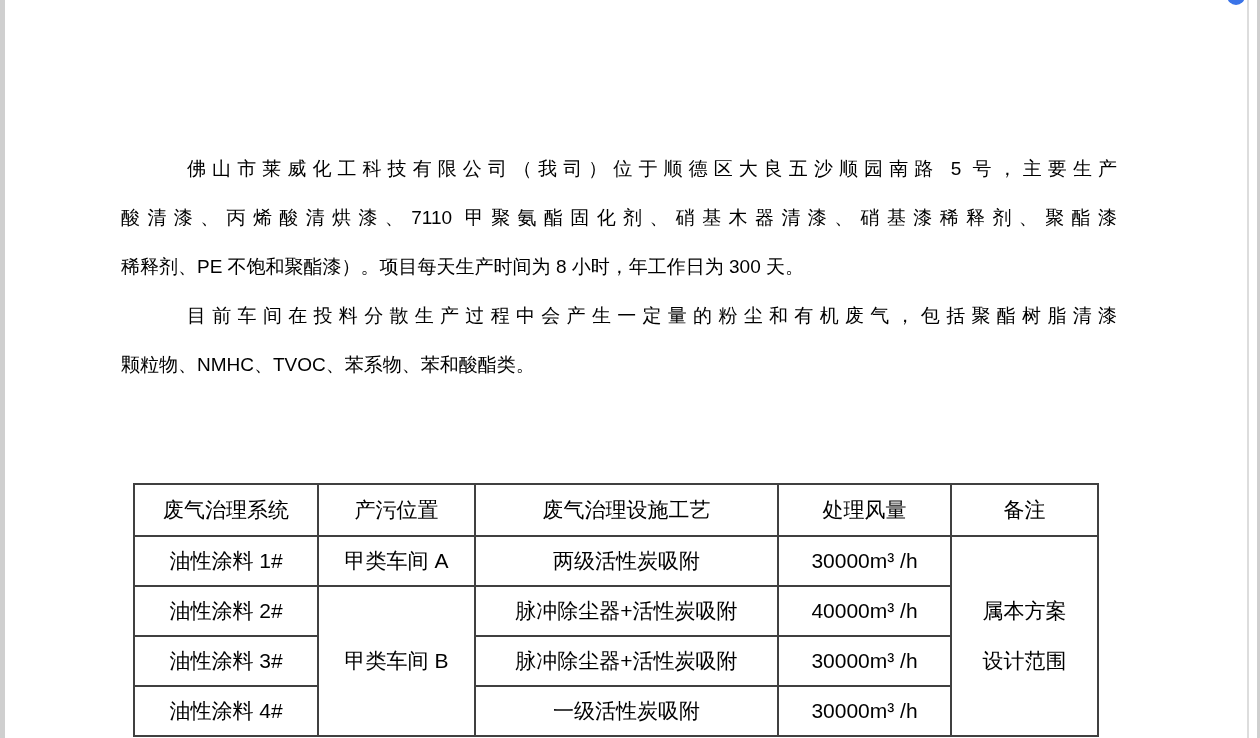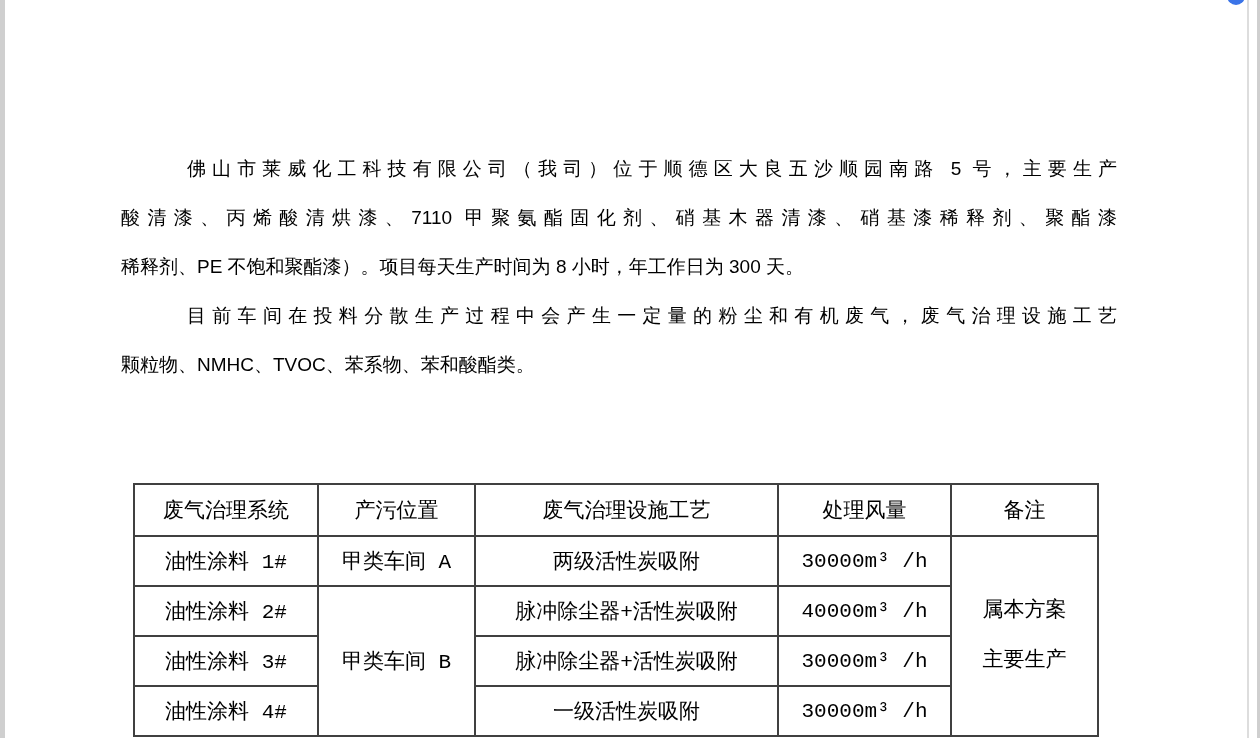--- a/index.html
+++ b/index.html
@@ -43,42 +43,42 @@
   table.gas-table {
     position: absolute; left: 133px; top: 483px;
     width: 964px; border-collapse: collapse; table-layout: fixed;
     font-size: 21px; color: #000;
     font-family: "Liberation Sans", serif;
   }
   .gas-table td, .gas-table th {
     border: 2px solid #404040;
     text-align: center; vertical-align: middle;
     font-weight: 400; padding: 0;
-    overflow: hidden; white-space: nowrap; font-family: Liberation Mono, monospace;
+    overflow: hidden; white-space: nowrap;
   }
   .gas-table tr.hdr  { height: 52px; }
   .gas-table tr.row  { height: 50px; }
   .remark-line { display: block; line-height: 50px; }
 </style>
 </head>
 <body>
 
 <div class="viewport">
 
   <div class="left-strip"></div>
   <div class="right-hairline"></div>
   <div class="right-strip"></div>
   <div class="blue-dot"></div>
 
 
   <div class="doc-body">
     <div class="line just indent">佛山市莱威化工科技有限公司（我司）位于顺德区大良五沙顺园南路 5 号，主要生产</div>
     <div class="line just">酸清漆、丙烯酸清烘漆、7110 甲聚氨酯固化剂、硝基木器清漆、硝基漆稀释剂、聚酯漆</div>
     <div class="line">稀释剂、PE 不饱和聚酯漆）。项目每天生产时间为 8 小时，年工作日为 300 天。</div>
-    <div class="line just indent">目前车间在投料分散生产过程中会产生一定量的粉尘和有机废气，废气治理设施工艺</div>
+    <div class="line just indent">目前车间在投料分散生产过程中会产生一定量的粉尘和有机废气，包括聚酯树脂清漆</div>
     <div class="line">颗粒物、NMHC、TVOC、苯系物、苯和酸酯类。</div>
   </div>
 
   <table class="gas-table">
     <colgroup>
       <col style="width:184px">
         <col style="width:157px">
         <col style="width:303px">
         <col style="width:173px">
         <col style="width:147px">
@@ -91,21 +91,21 @@
       <td>处理风量</td>
       <td>备注</td>
     </tr>
     <tr class="row">
       <td>油性涂料 1#</td>
       <td>甲类车间 A</td>
       <td>两级活性炭吸附</td>
       <td>30000m³ /h</td>
       <td rowspan="4">
         <span class="remark-line">属本方案</span>
-        <span class="remark-line">主要生产</span>
+        <span class="remark-line">设计范围</span>
       </td>
     </tr>
     <tr class="row">
       <td>油性涂料 2#</td>
       <td rowspan="3">甲类车间 B</td>
       <td>脉冲除尘器+活性炭吸附</td>
       <td>40000m³ /h</td>
     </tr>
     <tr class="row">
       <td>油性涂料 3#</td>

